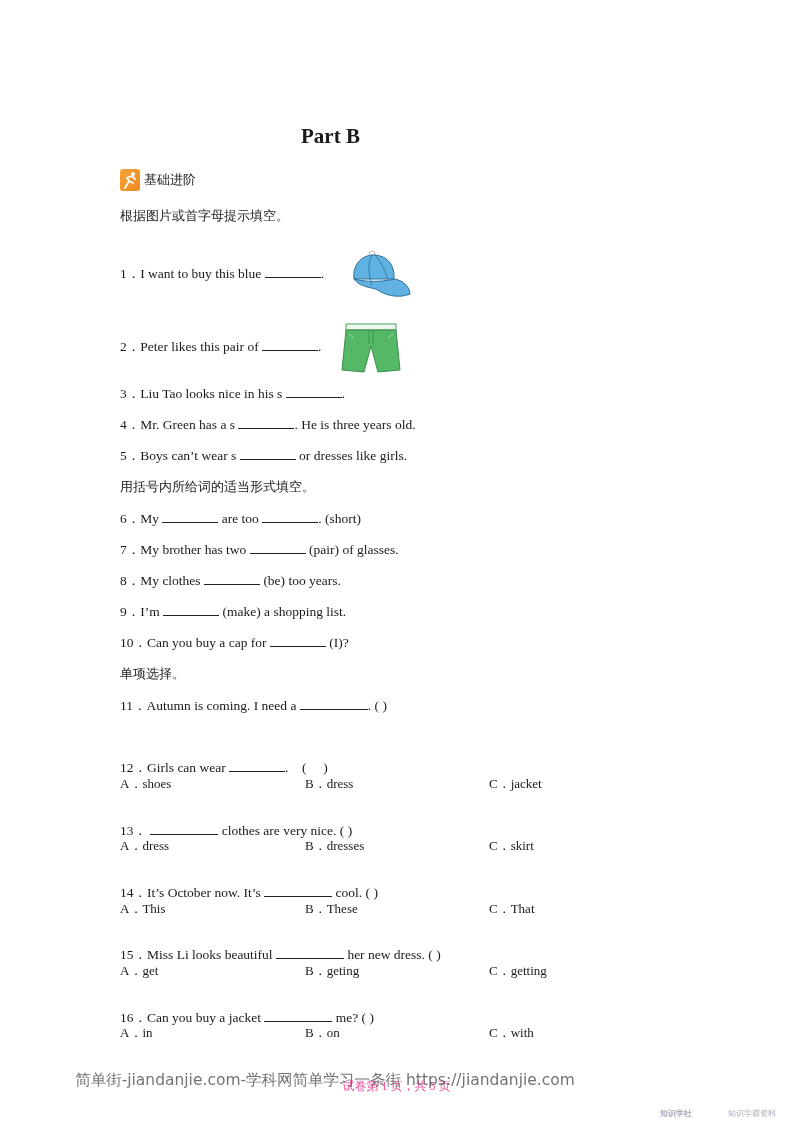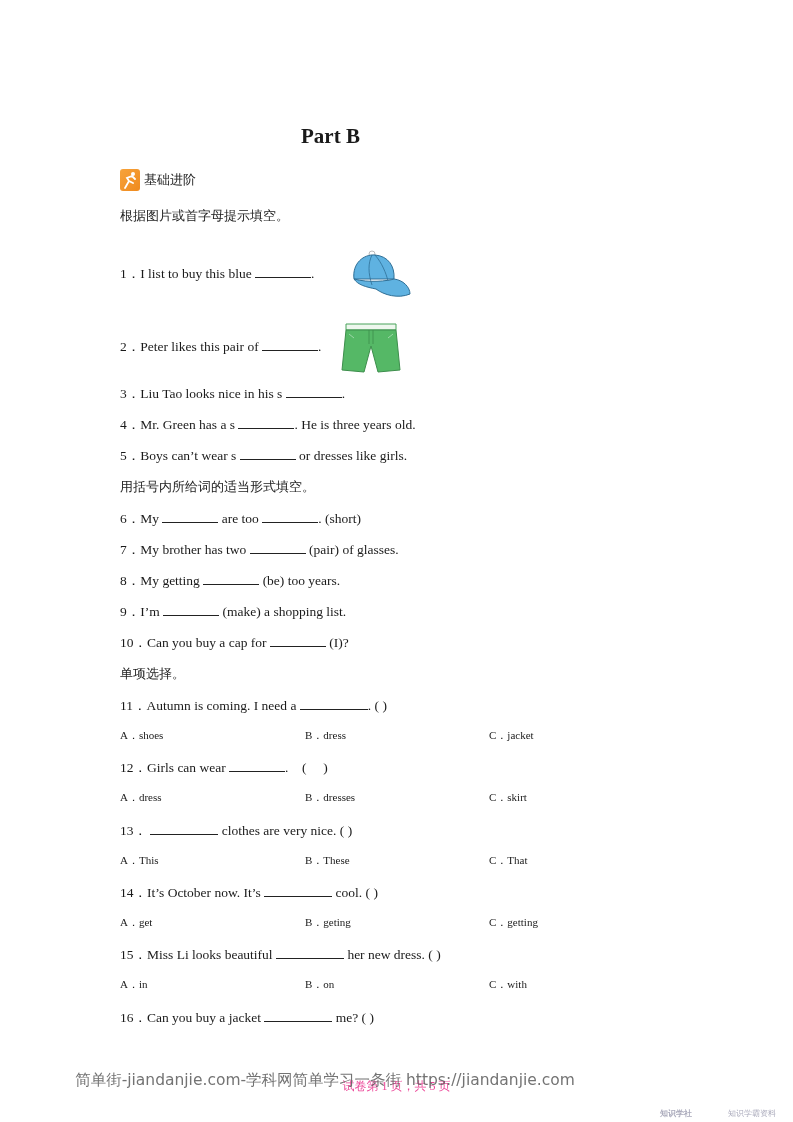--- a/index.html
+++ b/index.html
@@ -11,21 +11,21 @@
   .section-head { left: 120px; top: 168px; height: 24px; display: flex; align-items: center; }
   .badge { width: 20px; height: 22px; border-radius: 3px;
            background: linear-gradient(135deg, #f7a33b 0%, #ef8a1e 100%);
            display: inline-block; position: relative; margin-right: 4px; }
   .badge svg { position: absolute; left: 2px; top: 2px; }
   .cn { font-family: "DejaVu Sans", sans-serif; font-size: 13px; color: #222; }
   .q { font-size: 13.5px; left: 120px; }
   .blank { display: inline-block; border-bottom: 1px solid #222; height: 12px; vertical-align: baseline; }
   .b8 { width: 56px; }
   .b10 { width: 68px; }
-  .opt { font-size: 11px; }
+  .opt { font-size: 13px; margin-top: 47px; }
   .footer-base { left: 0; width: 793px; top: 1078px; text-align: center; font-size: 12px; color: #ec4899; }
   .watermark { left: 0; width: 650px; top: 1070px; text-align: center;
                font-family: "DejaVu Sans", sans-serif; font-size: 15.5px; color: rgba(90,90,90,0.85); }
   .corner { top: 1108px; font-family: "DejaVu Sans", sans-serif; font-size: 8px; color: #aab; }
 </style>
 </head>
 <body>
 
 <div class="abs title">Part B</div>
 
@@ -35,21 +35,21 @@
       <circle cx="11" cy="3" r="2" fill="#fff"></circle>
       <path d="M3 17 L7 10 L5 7 L10 5 L13 8 M7 10 L11 12" stroke="#fff" stroke-width="1.8" fill="none" stroke-linecap="round"></path>
     </svg>
   </span>
   <span class="cn">基础进阶</span>
 </div>
 
 <div class="abs cn" style="left:120px; top:207px;">根据图片或首字母提示填空。</div>
 
 <div class="abs q" style="top:265px;">
-  <span>1．</span><span>I list to buy this blue </span><span class="blank b8"></span><span>.</span>
+  <span>1．</span><span>I want to buy this blue </span><span class="blank b8"></span><span>.</span>
 </div>
 <svg class="abs" style="left:348px; top:249px;" width="64" height="52" viewBox="0 0 64 52">
   <circle cx="24" cy="5" r="3" fill="#fff" stroke="#bbb" stroke-width="1"></circle>
   <path d="M6 30 C4 14 16 5 27 6 C40 7 47 17 46 30 Z" fill="#5fb2e1" stroke="#2f6f96" stroke-width="1"></path>
   <path d="M6 30 C20 34 40 32 46 30 C55 31 62 38 62 45 C50 50 36 46 28 40 C18 38 10 36 6 30 Z" fill="#5fb2e1" stroke="#2f6f96" stroke-width="1"></path>
   <path d="M24 6 C20 14 20 24 24 36" stroke="#2f6f96" stroke-width="0.8" fill="none"></path>
   <path d="M27 6 C34 14 38 24 40 32" stroke="#2f6f96" stroke-width="0.8" fill="none"></path>
 </svg>
 
 <div class="abs q" style="top:338px;">
@@ -74,21 +74,21 @@
 
 <div class="abs cn" style="left:120px; top:478px;">用括号内所给词的适当形式填空。</div>
 
 <div class="abs q" style="top:510px;">
   <span>6．</span><span>My </span><span class="blank b8"></span><span> are too </span><span class="blank b8"></span><span>. (short)</span>
 </div>
 <div class="abs q" style="top:541px;">
   <span>7．</span><span>My brother has two </span><span class="blank b8"></span><span> (pair) of glasses.</span>
 </div>
 <div class="abs q" style="top:572px;">
-  <span>8．</span><span>My getting </span><span class="blank b8"></span><span> (be) too years.</span>
+  <span>8．</span><span>My clothes </span><span class="blank b8"></span><span> (be) too years.</span>
 </div>
 <div class="abs q" style="top:603px;">
   <span>9．</span><span>I’m </span><span class="blank b8"></span><span> (make) a shopping list.</span>
 </div>
 <div class="abs q" style="top:634px;">
   <span>10．</span><span>Can you buy a cap for </span><span class="blank b8"></span><span> (I)?</span>
 </div>
 
 <div class="abs cn" style="left:120px; top:665px;">单项选择。</div>
 

